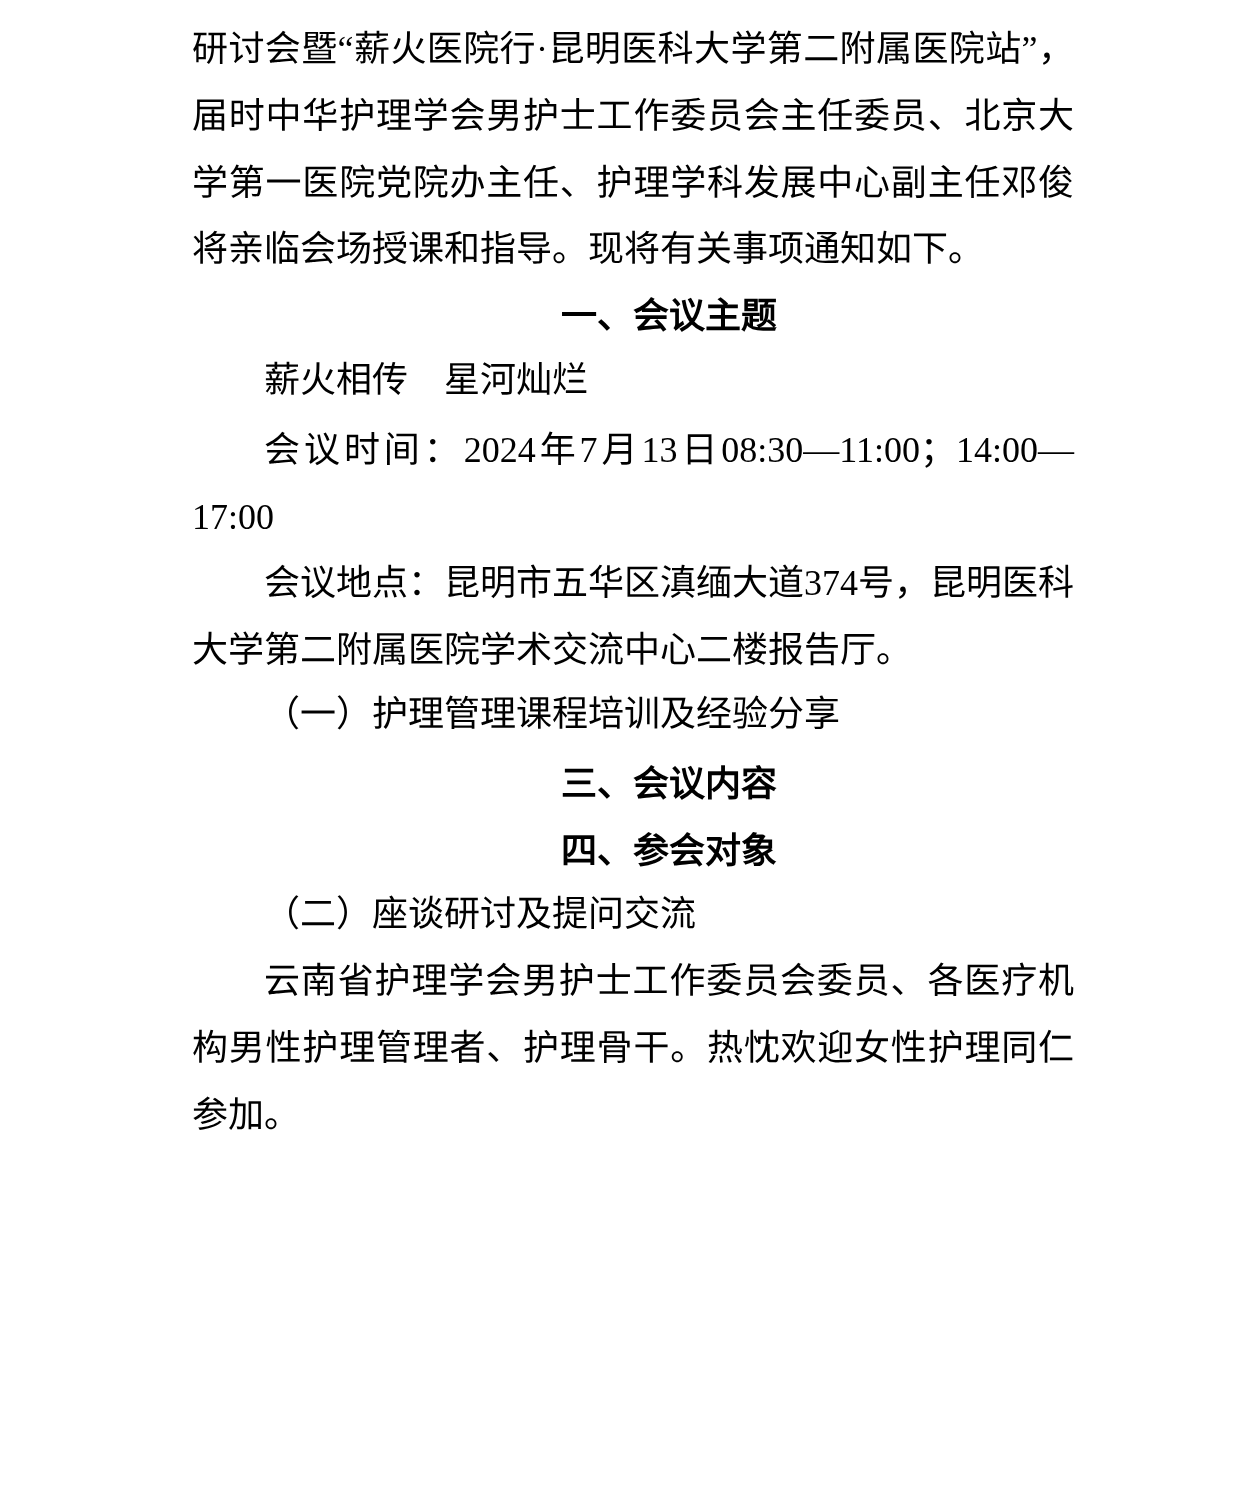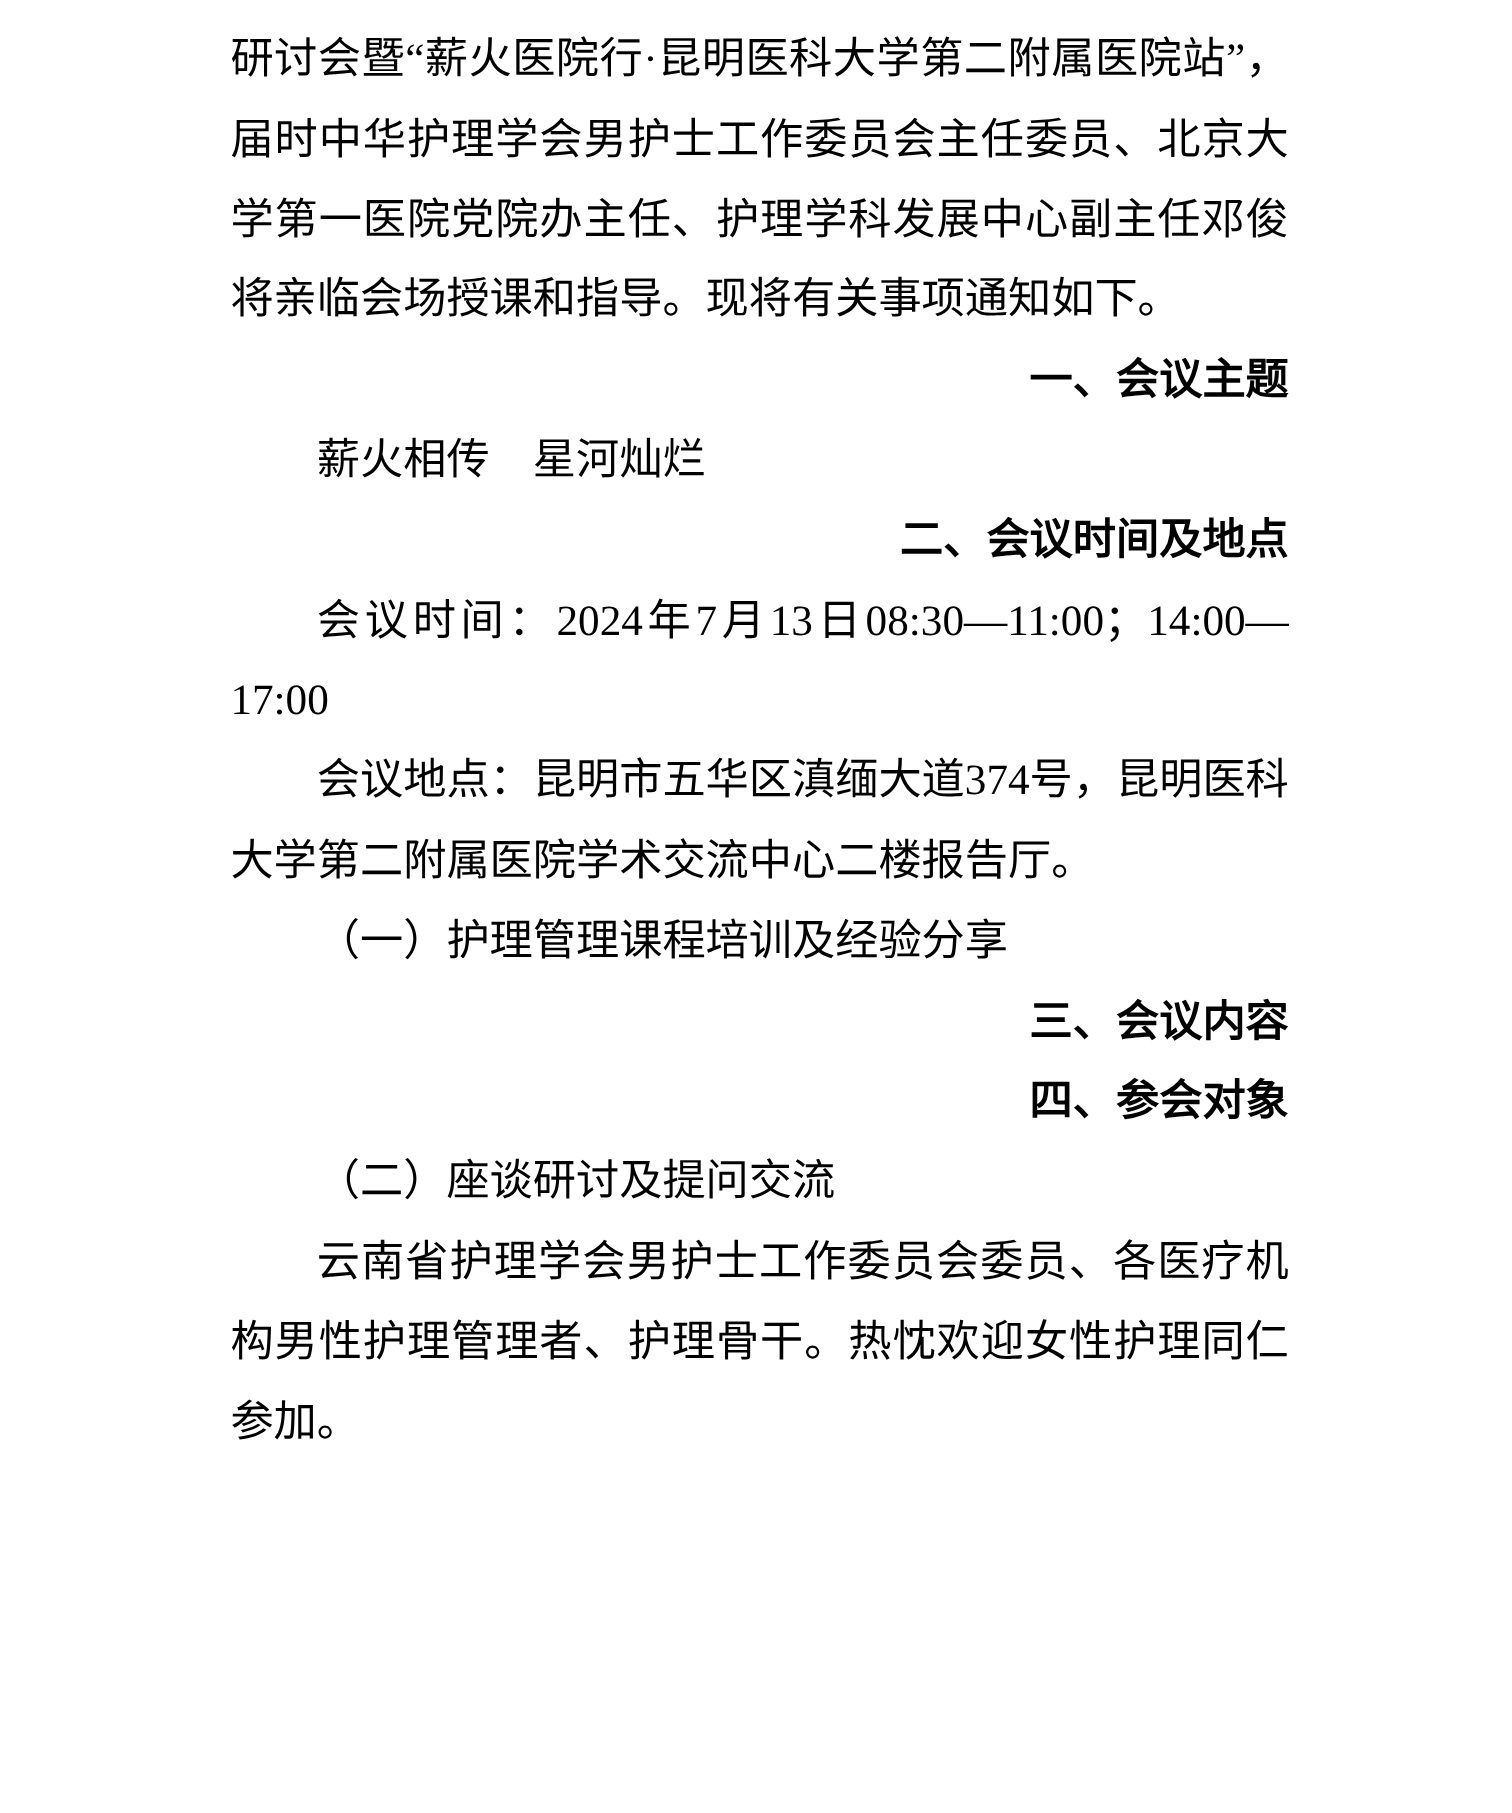--- a/index.html
+++ b/index.html
@@ -24,46 +24,45 @@
     text-align: justify;
     color: #000000;
     letter-spacing: 0px;
   }
   
   .fs {
     font-family: "Liberation Serif", "DejaVu Serif", serif;
   }
   
   .kai {
-    font-family: Liberation Serif, serif;
+    font-family: Liberation Mono, monospace;
   }
   
   .h {
     font-family: "Liberation Sans", "DejaVu Sans", sans-serif;
     font-weight: 700;
-    text-align: right;
+    text-align: center;
   }
   .indent {
     text-indent: 2em;
   }
   .no-indent {
     text-indent: 0;
   }
 </style>
 </head>
 <body>
 
 <div class="page">
   <p class="para fs no-indent">研讨会暨“薪火医院行·昆明医科大学第二附属医院站”，届时中华护理学会男护士工作委员会主任委员、北京大学第一医院党院办主任、护理学科发展中心副主任邓俊将亲临会场授课和指导。现将有关事项通知如下。</p>
 
   <p class="para h indent">一、会议主题</p>
 
   <p class="para kai indent">薪火相传　星河灿烂</p>
 
-  <p class="para h indent">二、会议时间及地点</p>
 
   <p class="para fs indent">会议时间：2024年7月13日08:30—11:00；14:00—17:00</p>
 
   <p class="para fs indent">会议地点：昆明市五华区滇缅大道374号，昆明医科大学第二附属医院学术交流中心二楼报告厅。</p>
 
   <p class="para kai indent">（一）护理管理课程培训及经验分享</p>
 
   <p class="para h indent">三、会议内容</p>
 
 

